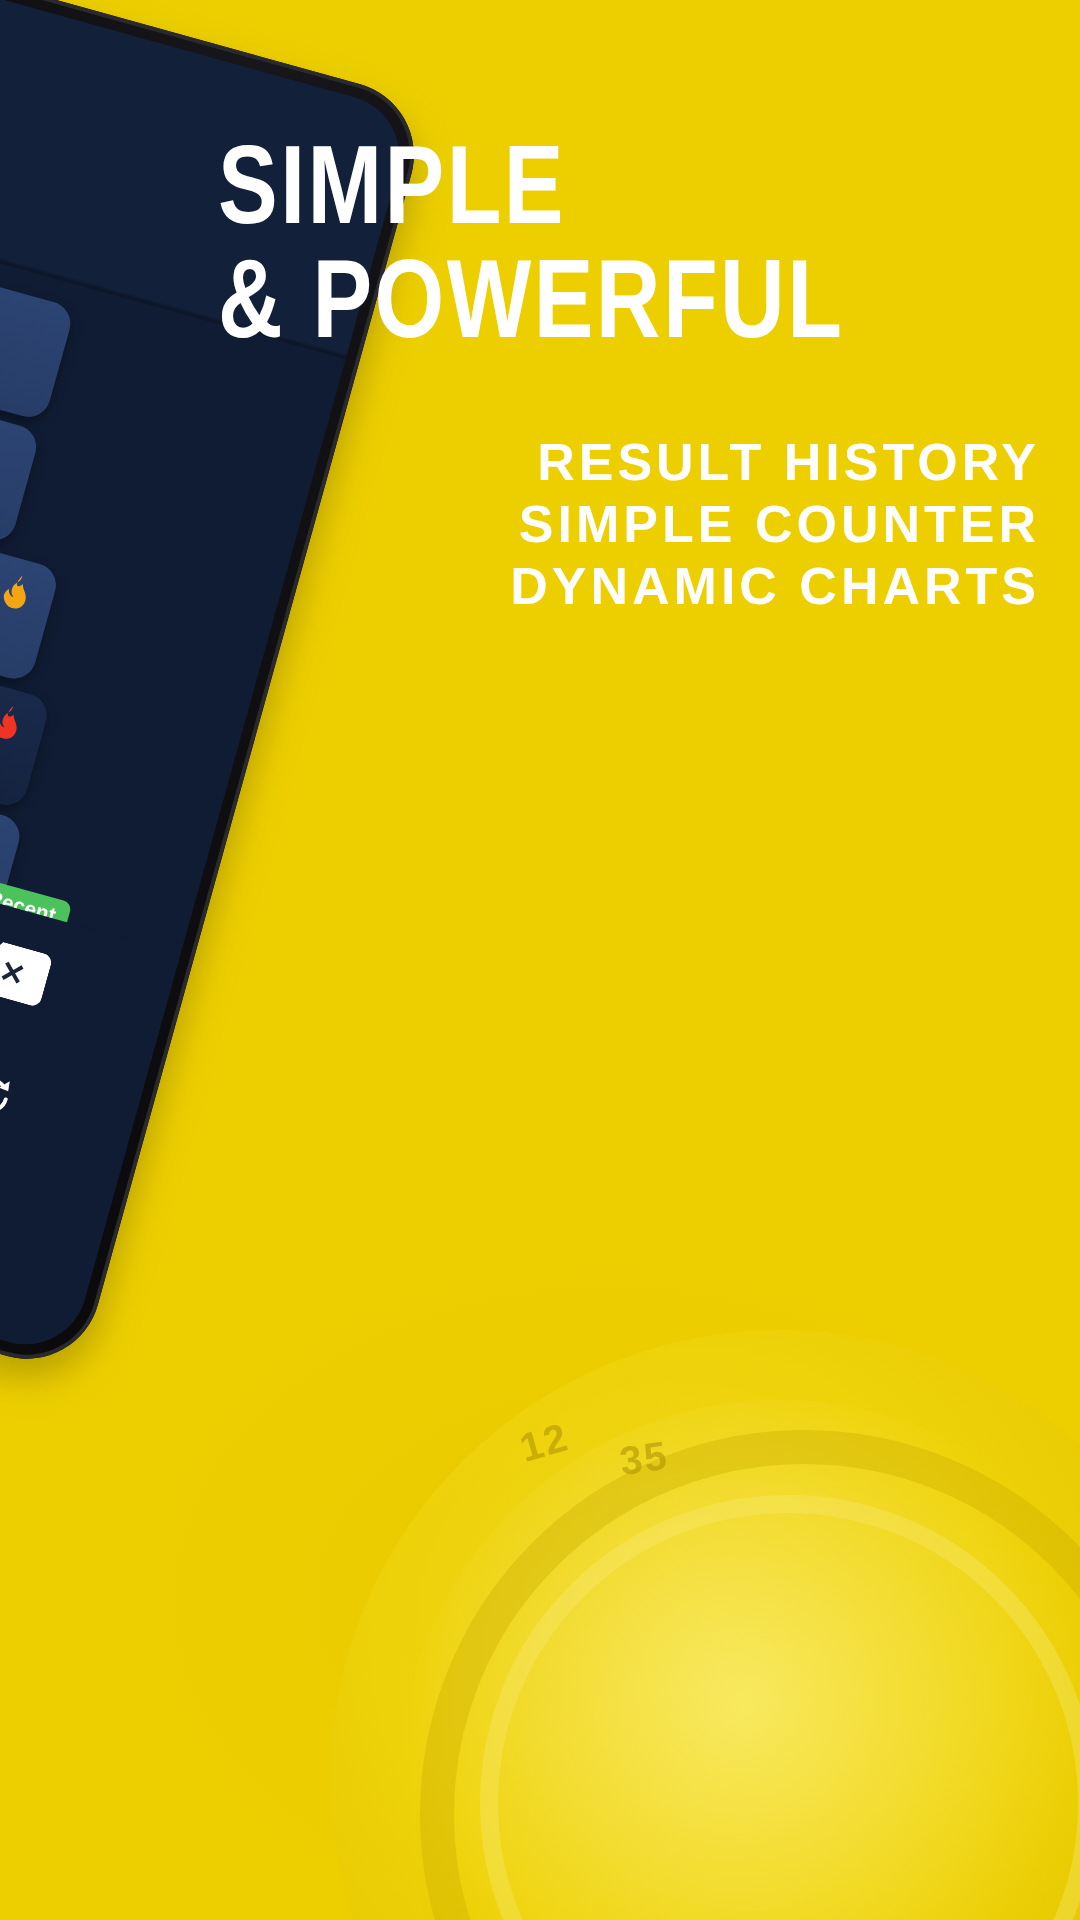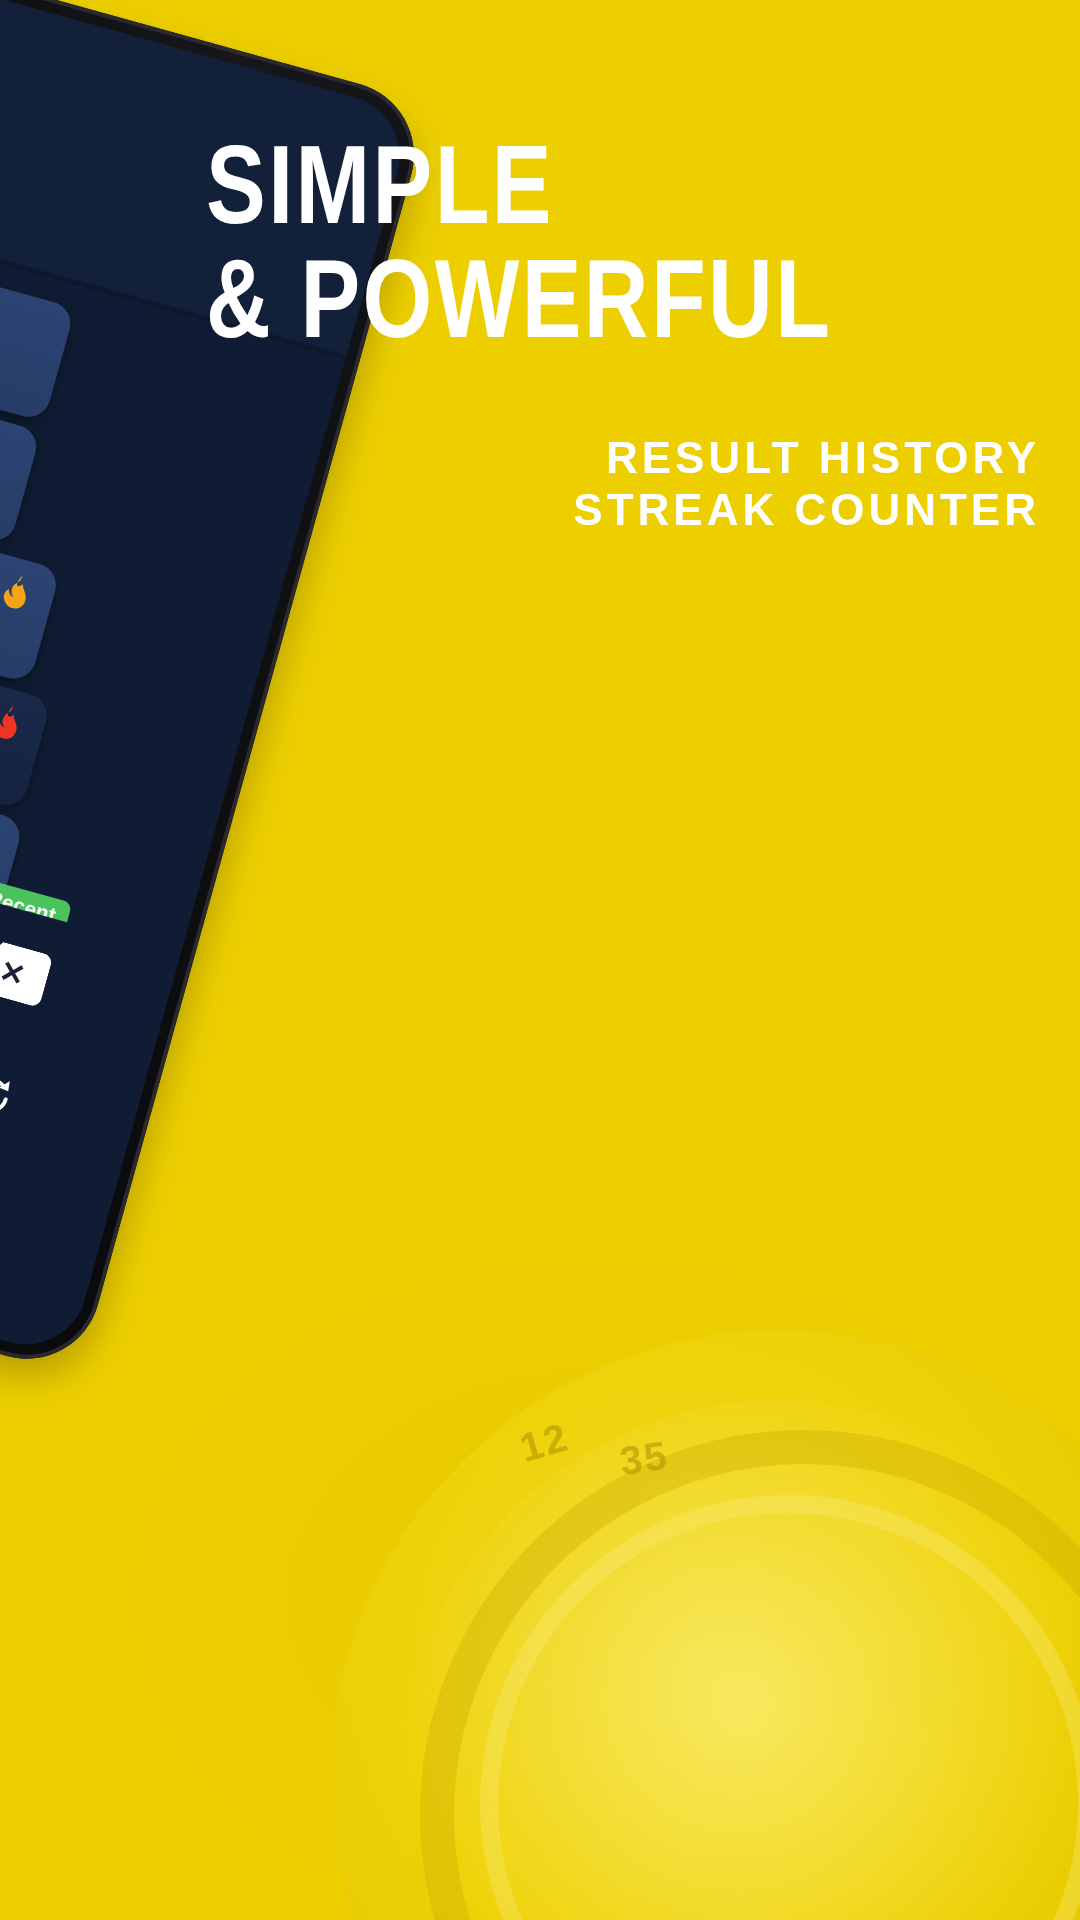--- a/index.html
+++ b/index.html
@@ -107,21 +107,21 @@
     background:#ffffff;color:#1b2436;
     display:flex;align-items:center;justify-content:center;
     font-size:30px;font-weight:bold;
     border-radius:10px;
     clip-path:polygon(26% 0%,100% 0%,100% 100%,26% 100%,0% 50%);
   }
   .refresh-icon{position:absolute;width:46px;height:46px;}
 
   
   #headline{
-    position:absolute;left:206px;top:128px;width:700px;
+    position:absolute;left:218px;top:128px;width:700px;
   }
   .headline-line{
     color:#ffffff;
     font-family:"Liberation Sans", sans-serif;
     font-weight:bold;
     font-size:112px;
     line-height:1.02;
     letter-spacing:3px;
     transform:scaleX(.80);
     transform-origin:left center;
@@ -129,21 +129,21 @@
   }
   .headline-line.l2{font-size:112px;}
 
   #features{
     position:absolute;left:0;top:432px;width:1040px;text-align:right;
   }
   .feature-line{
     color:#ffffff;
     font-family:"Liberation Sans", sans-serif;
     font-weight:bold;
-    font-size:44px;
+    font-size:52px;
     line-height:1.19;
     letter-spacing:4px;
     white-space:nowrap;
   }
 </style>
 </head>
 <body>
 
 <div id="bg-glow">
   <div class="soft-shade"></div>
@@ -221,14 +221,15 @@
   </div>
 </div>
 
 <div id="headline">
   <div class="headline-line">SIMPLE</div>
   <div class="headline-line l2">&amp; POWERFUL</div>
 </div>
 
 <div id="features">
   <div class="feature-line">RESULT HISTORY</div>
-  <div class="feature-line">STREAK COUNTER</div>
+  <div class="feature-line">SIMPLE COUNTER</div>
+  <div class="feature-line">DYNAMIC CHARTS</div>
 </div>
 
 </body></html>

